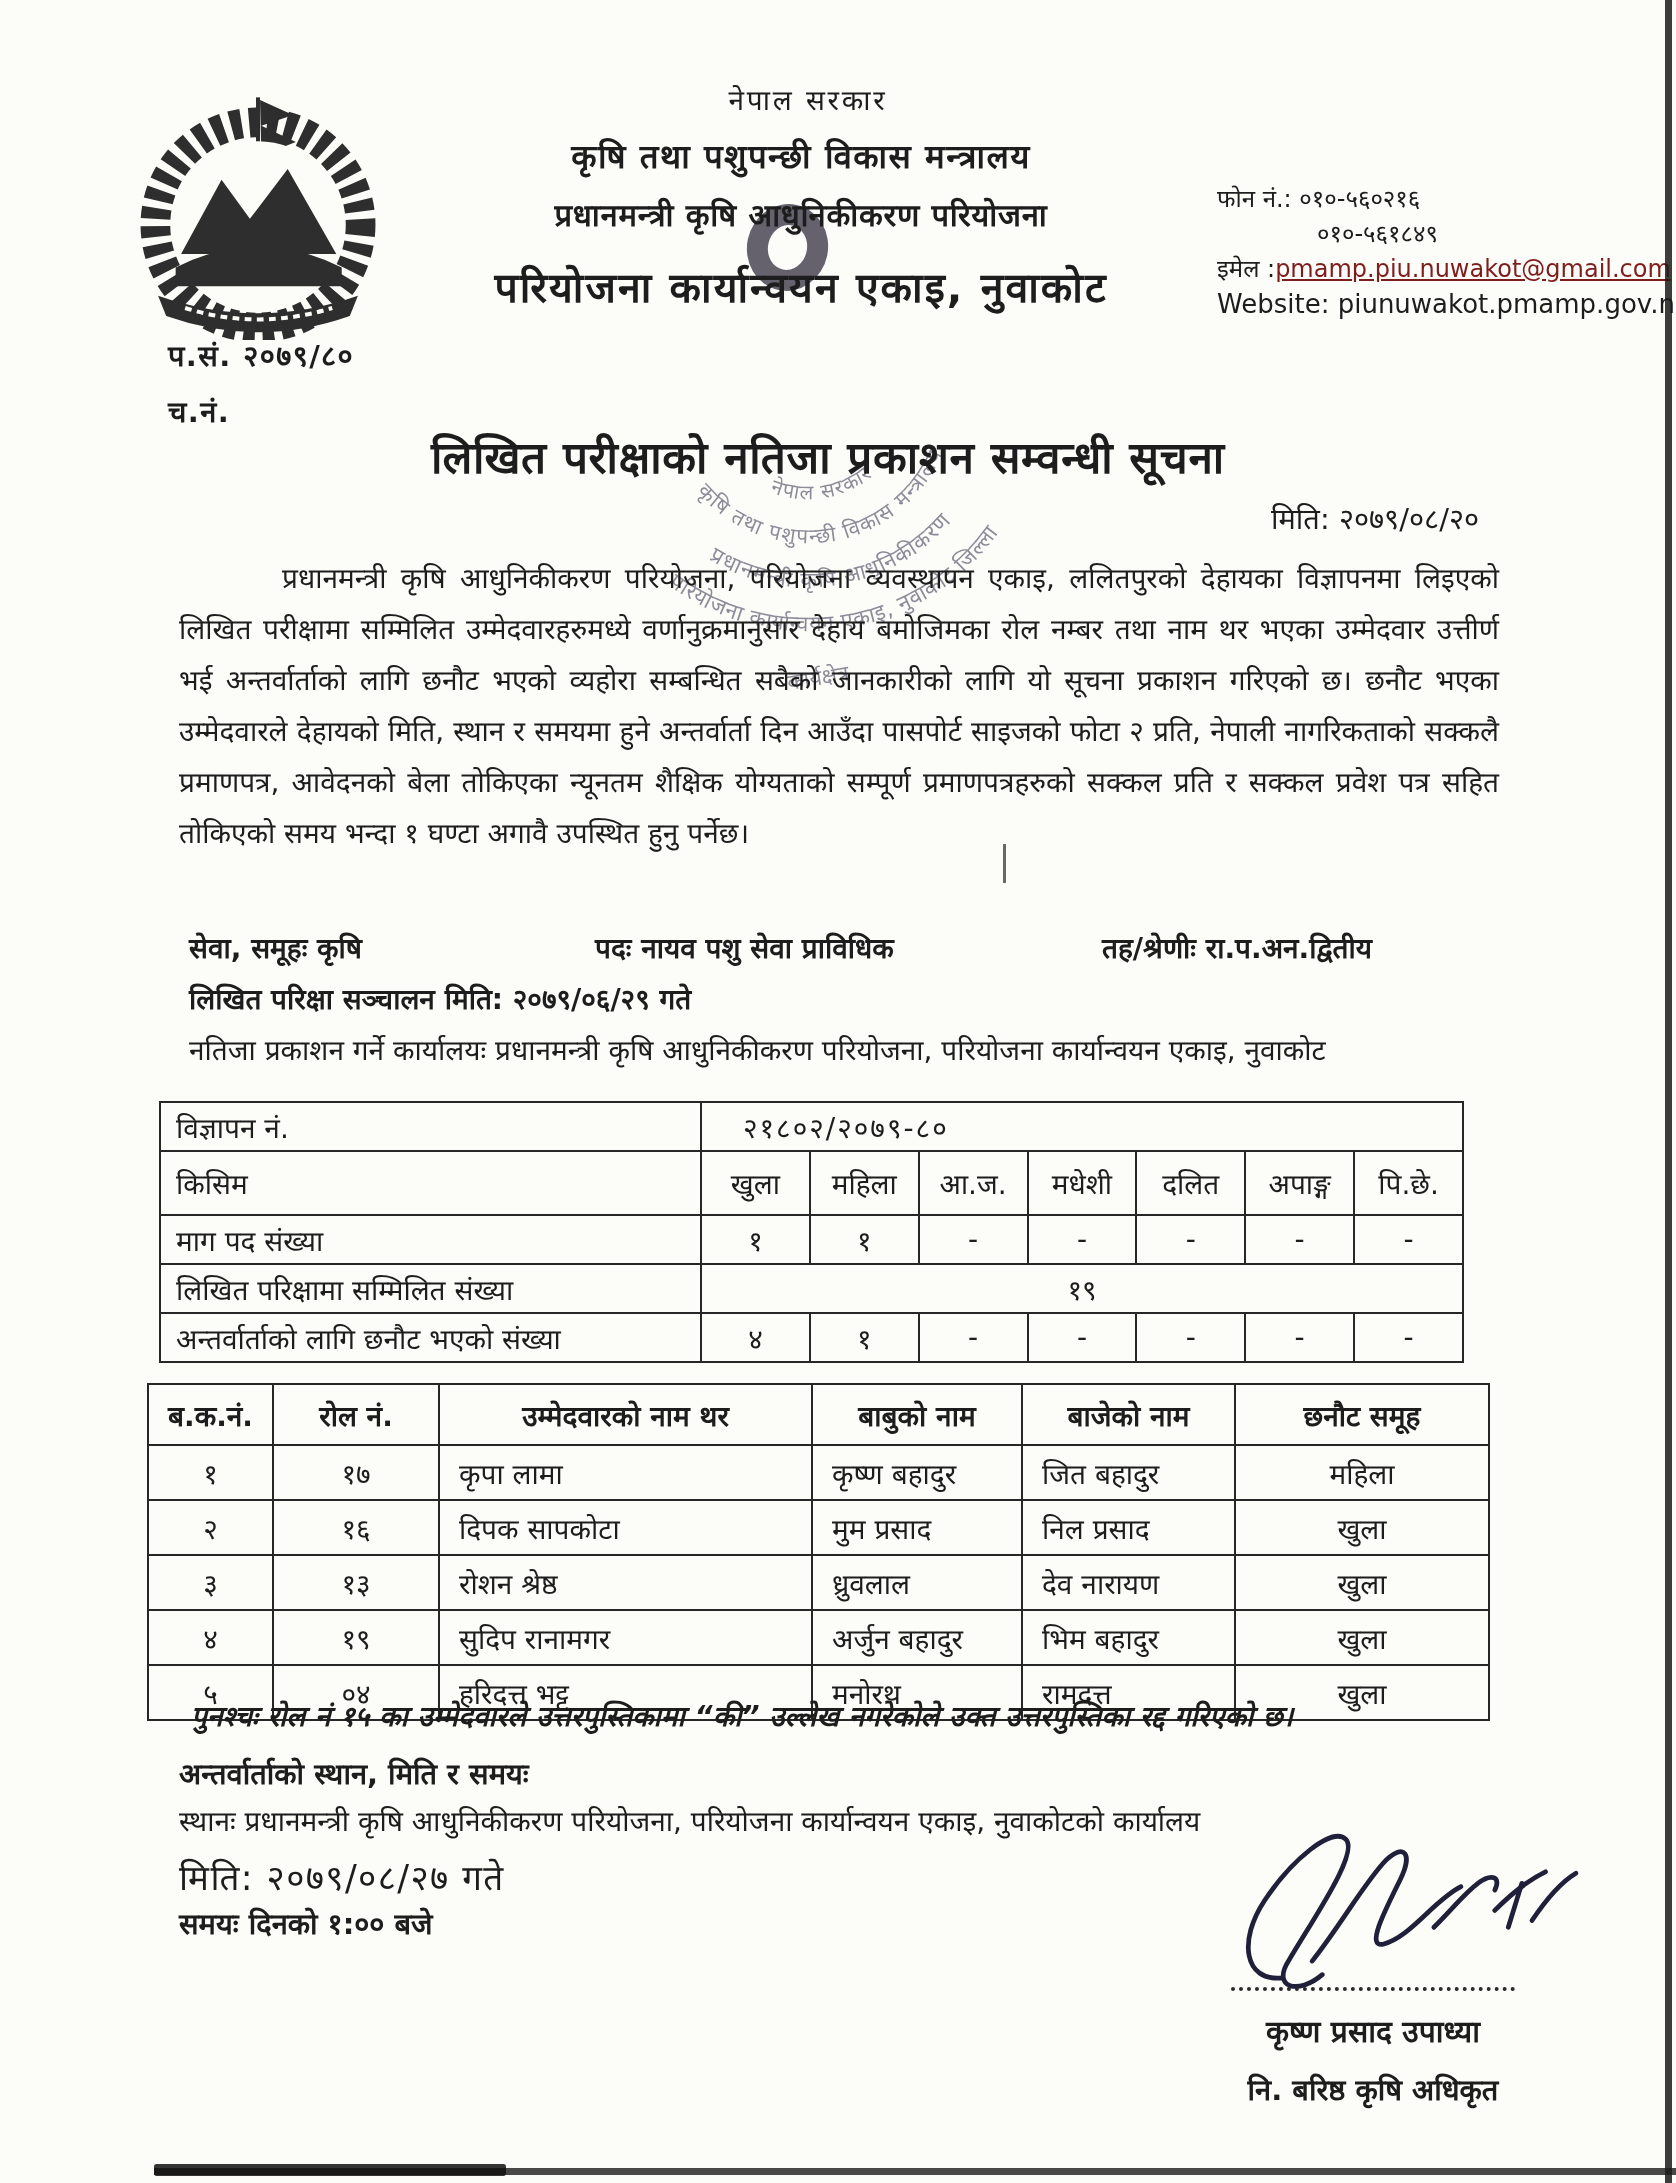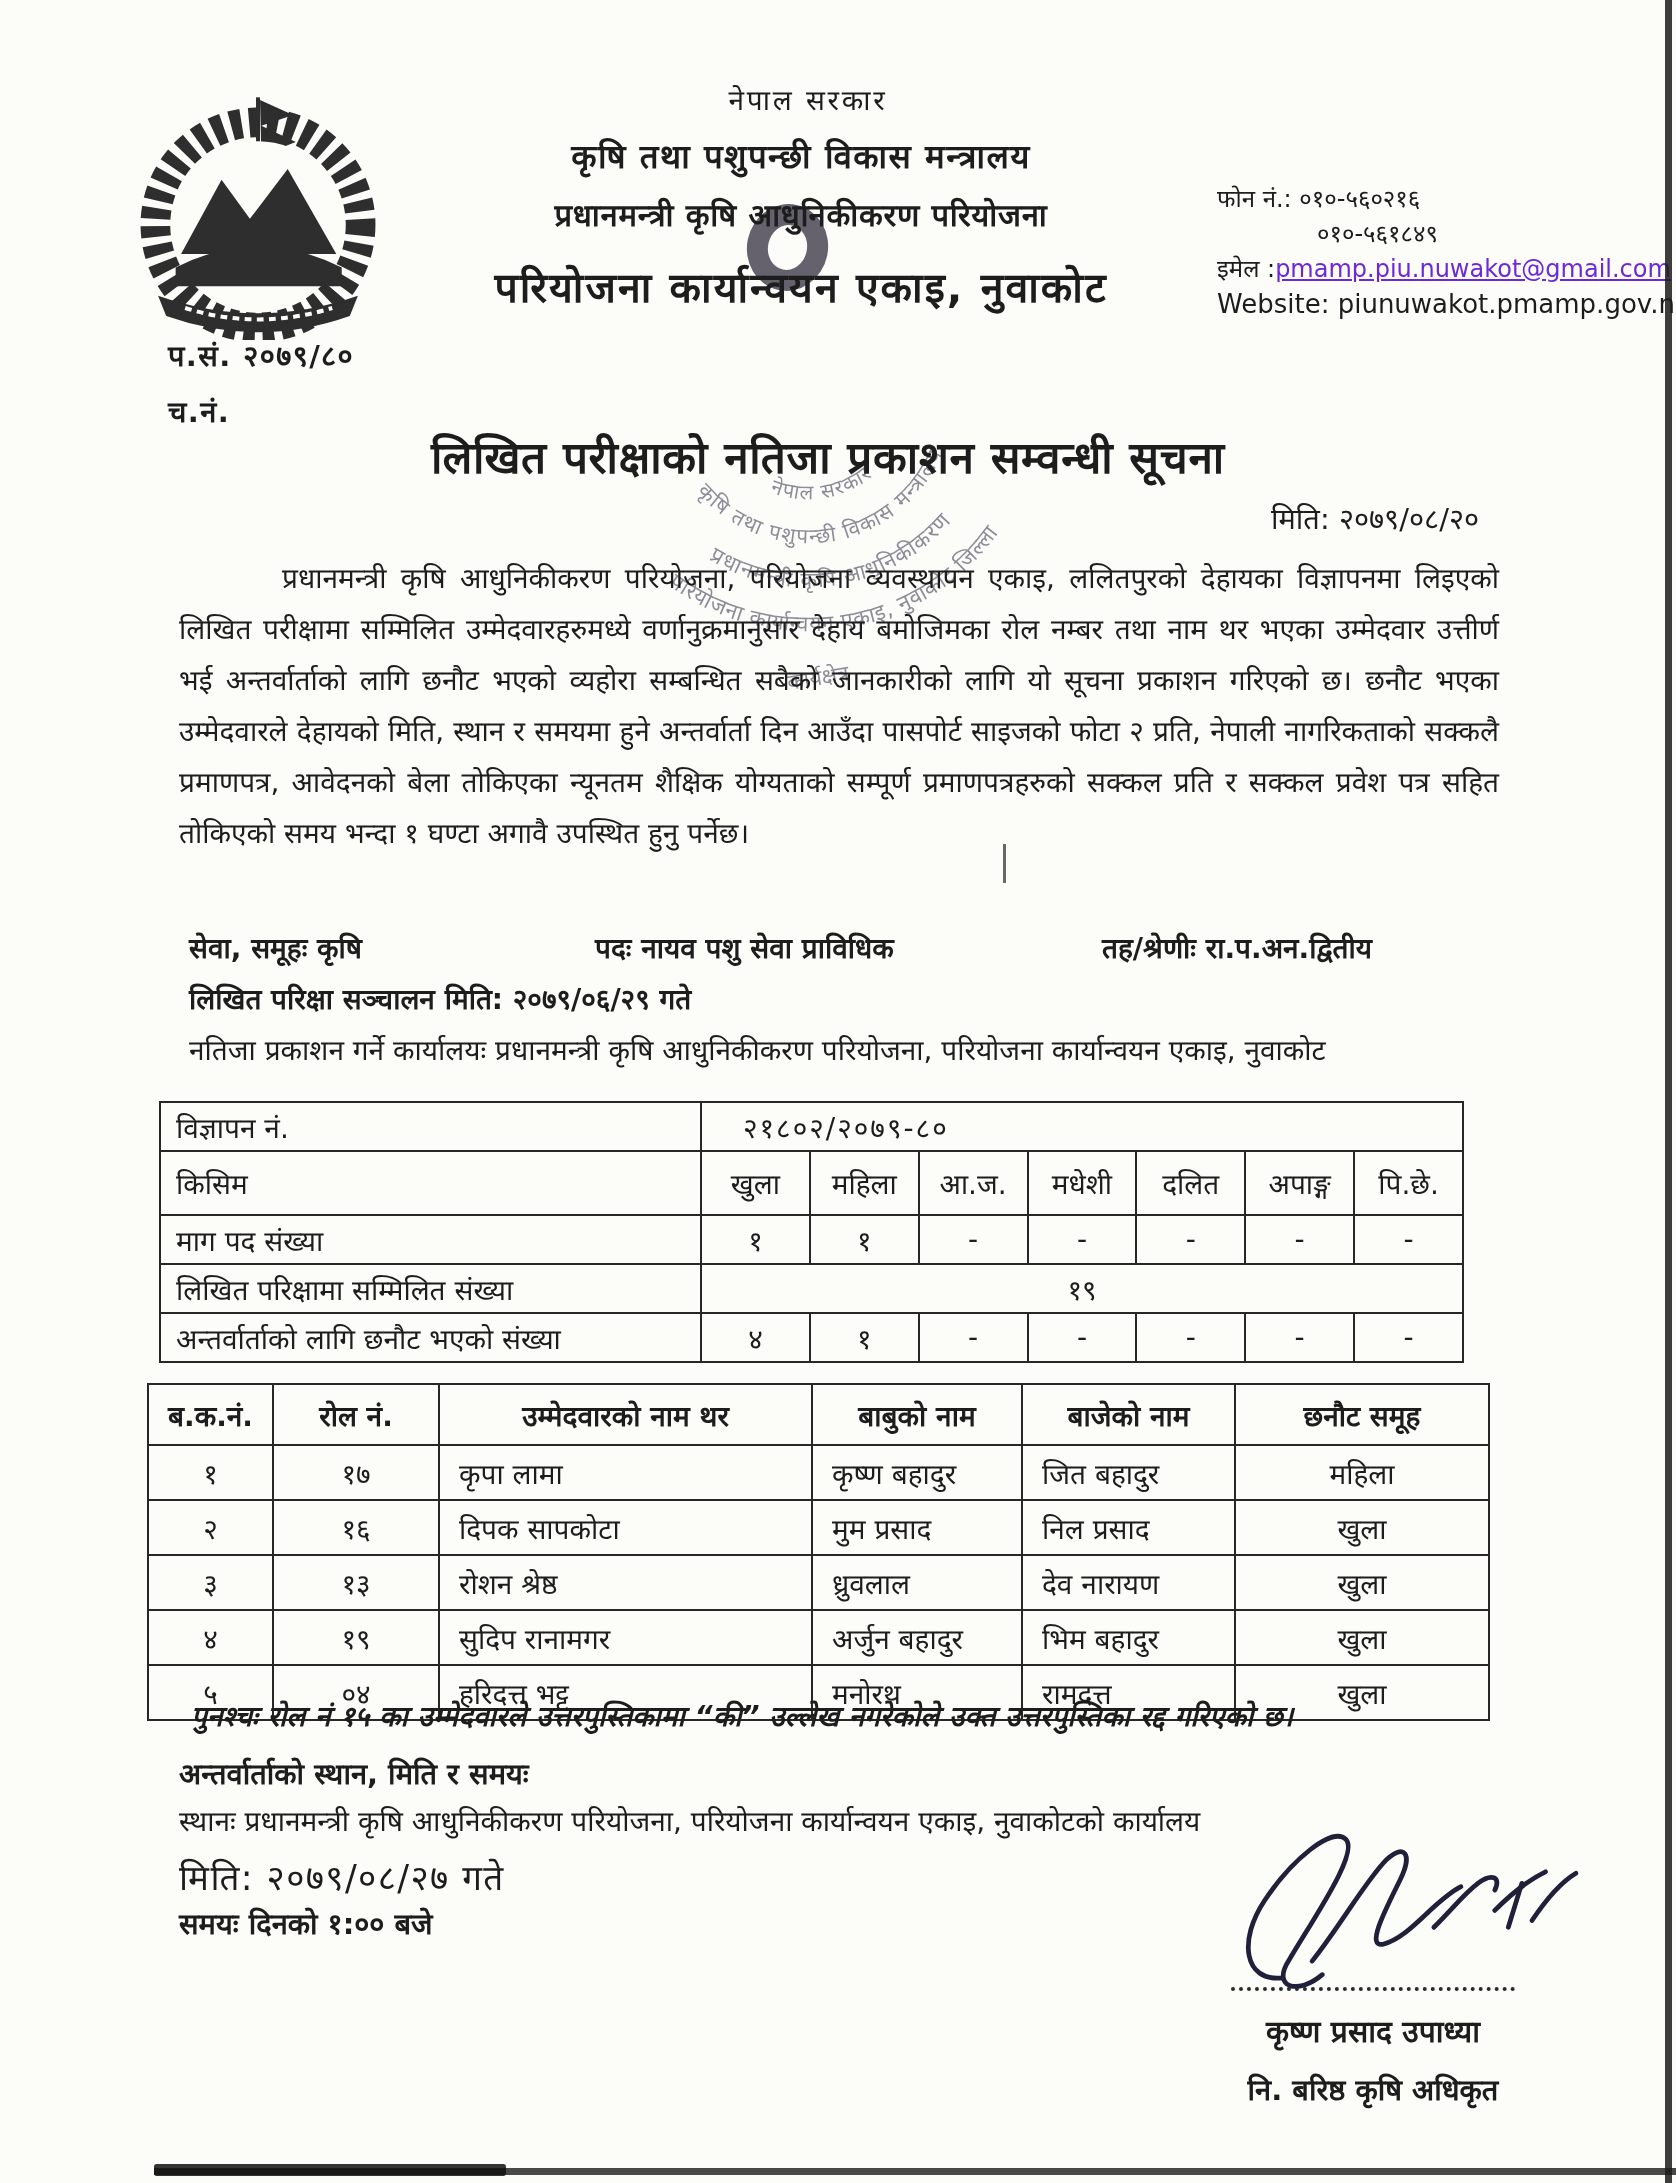--- a/index.html
+++ b/index.html
@@ -16,21 +16,21 @@
 
   
   .gov-line{top:80px;left:808px;font-size:28px;font-weight:500;letter-spacing:2.7px;white-space:nowrap;}
   .ministry-line{top:133px;left:801px;font-size:33px;font-weight:700;letter-spacing:1.4px;white-space:nowrap;}
   .project-line{top:193px;left:801px;font-size:31px;font-weight:700;letter-spacing:0.7px;white-space:nowrap;}
   .unit-line{top:258px;left:801px;font-size:41px;font-weight:700;letter-spacing:2px;white-space:nowrap;}
 
   .contact{top:134px;left:1217px;width:406px;font-size:24px;line-height:1.45;margin-top:48px;}
   .contact .row{white-space:nowrap;}
   .contact .phone2{padding-left:100px;}
-  .contact .email a{color:#6d28d9;}
+  .contact .email a{color:#7f1d1d;}
   .contact .web{font-size:26px;}
 
   .refno{top:335px;left:168px;font-size:29px;font-weight:600;letter-spacing:1.4px;}
   .chno{top:391px;left:168px;font-size:29px;font-weight:600;letter-spacing:1.4px;}
 
   .notice-title{top:426px;left:828px;font-size:44px;font-weight:700;white-space:nowrap;letter-spacing:0.7px;}
   .notice-date{top:498px;left:1271px;font-size:29px;font-weight:500;white-space:nowrap;}
 
   
   .body-par{

